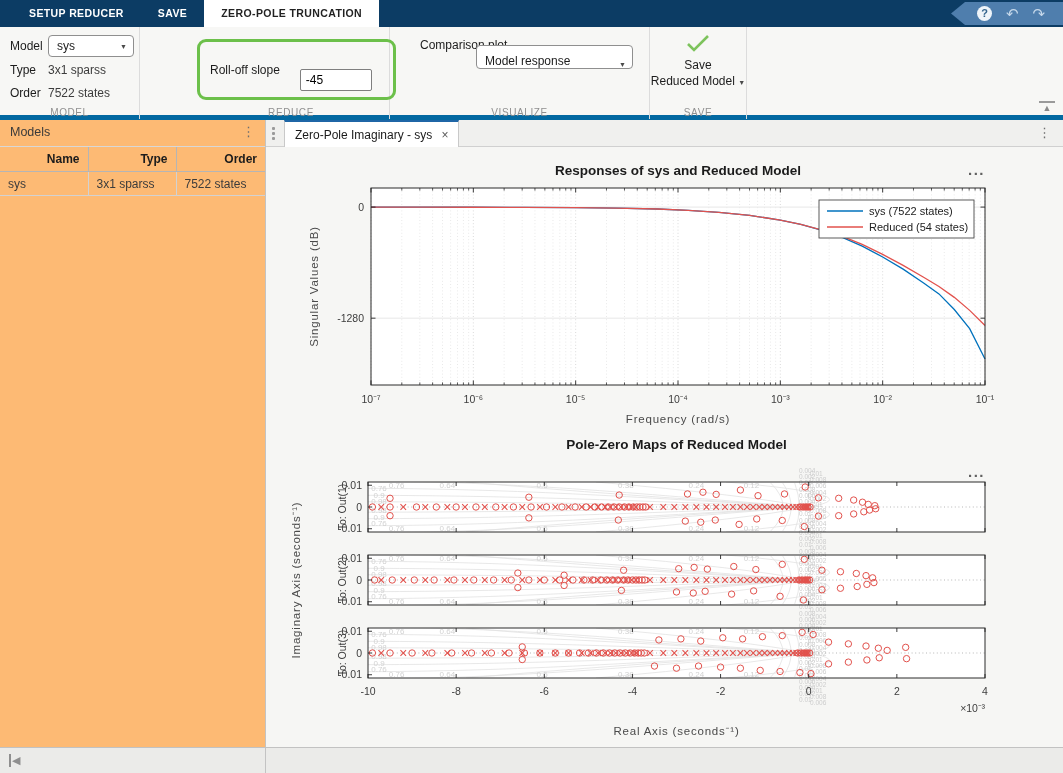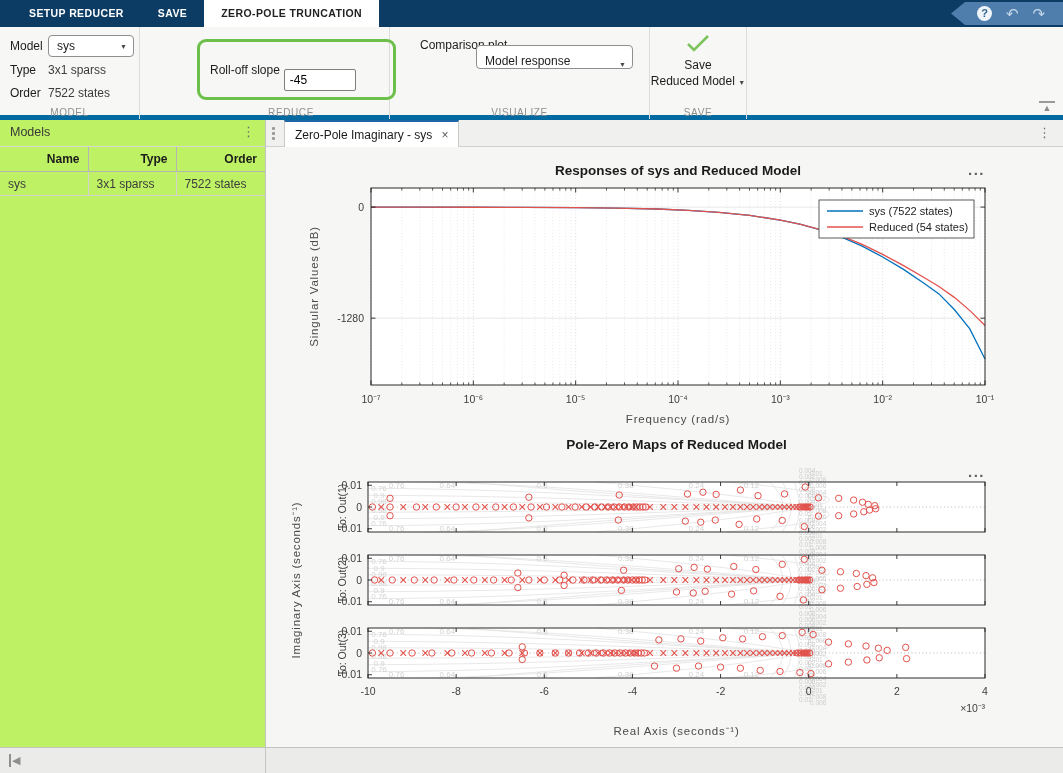--- a/index.html
+++ b/index.html
@@ -24,30 +24,30 @@
   .lbl{position:absolute;font-size:12px;color:#1c1c1c;white-space:nowrap;}
   .combo{position:absolute;background:#fff;border:1px solid #8f8f8f;border-radius:4px;font-size:12px;color:#1c1c1c;
     display:flex;align-items:center;box-sizing:border-box;padding:0 6px 0 8px;}
   .combo .arr{margin-left:auto;font-size:7px;color:#4a4a4a;}
   .sec-model{left:0;width:140px;}
   .sec-setup{left:140px;width:53px;}
   .sec-reduce{left:193px;width:197px;}
   .sec-visual{left:390px;width:260px;}
   .sec-save{left:650px;width:97px;border-right:1px solid #dcdcdc;}
   .green-box{position:absolute;left:4px;top:12px;width:183px;height:55px;border:3px solid #6cc04a;border-radius:9px;
-    display:flex;align-items:center;gap:4px;padding-left:10px;box-sizing:content-box;}
+    display:flex;align-items:center;gap:20px;padding-left:10px;box-sizing:content-box;}
   .rolloff-input{width:72px;height:22px;border:1px solid #7f7f7f;border-radius:2px;font-family:"Liberation Sans",sans-serif;font-size:12px;padding:0 5px;box-sizing:border-box;margin-top:20px;}
   .opt-btn{position:absolute;left:0;top:4px;width:100%;text-align:center;}
   .opt-label{position:absolute;top:37px;width:100%;text-align:center;font-size:12px;color:#1c1c1c;}
   .save-btn{position:absolute;left:0;top:6px;width:100%;text-align:center;font-size:12px;color:#1c1c1c;line-height:16px;}
   .ribbon-collapse{position:absolute;right:8px;bottom:3px;width:16px;text-align:center;color:#8a8a8a;font-size:9px;line-height:8px;border-top:2px solid #9a9a9a;padding-top:1px;}
 
   
   .main{position:absolute;left:0;top:120px;width:1063px;height:653px;background:#f6f6f4;}
-  .models-panel{position:absolute;left:0;top:0;width:266px;height:627px;background:#bef264;border-right:1px solid #c3c3c3;box-sizing:border-box;}
+  .models-panel{position:absolute;left:0;top:0;width:266px;height:627px;background:#fdba74;border-right:1px solid #c3c3c3;box-sizing:border-box;}
   .mp-header{height:26px;border-bottom:1px solid #d8d8d8;position:relative;}
   .mp-title{position:absolute;left:10px;top:5px;font-size:12.5px;color:#3a3a3a;}
   .mp-menu{position:absolute;right:10px;top:4px;color:#6e6e6e;font-size:13px;}
   table.mp{border-collapse:collapse;width:265px;table-layout:fixed;font-size:12px;color:#1c1c1c;}
   table.mp th{font-weight:bold;text-align:right;padding:4px 8px;border:1px solid #b5b5b5;border-top:none;height:16px;}
   table.mp td{padding:4px 8px;border:1px solid #d2d2d2;height:15px;color:#3c3c3c;}
   table.mp th:first-child,table.mp td:first-child{border-left:none;}
   table.mp th:last-child,table.mp td:last-child{border-right:none;}
 
   .docbar{position:absolute;left:266px;top:0;right:0;height:27px;background:#f0f0ee;border-bottom:1px solid #d0d0d0;box-sizing:border-box;}

